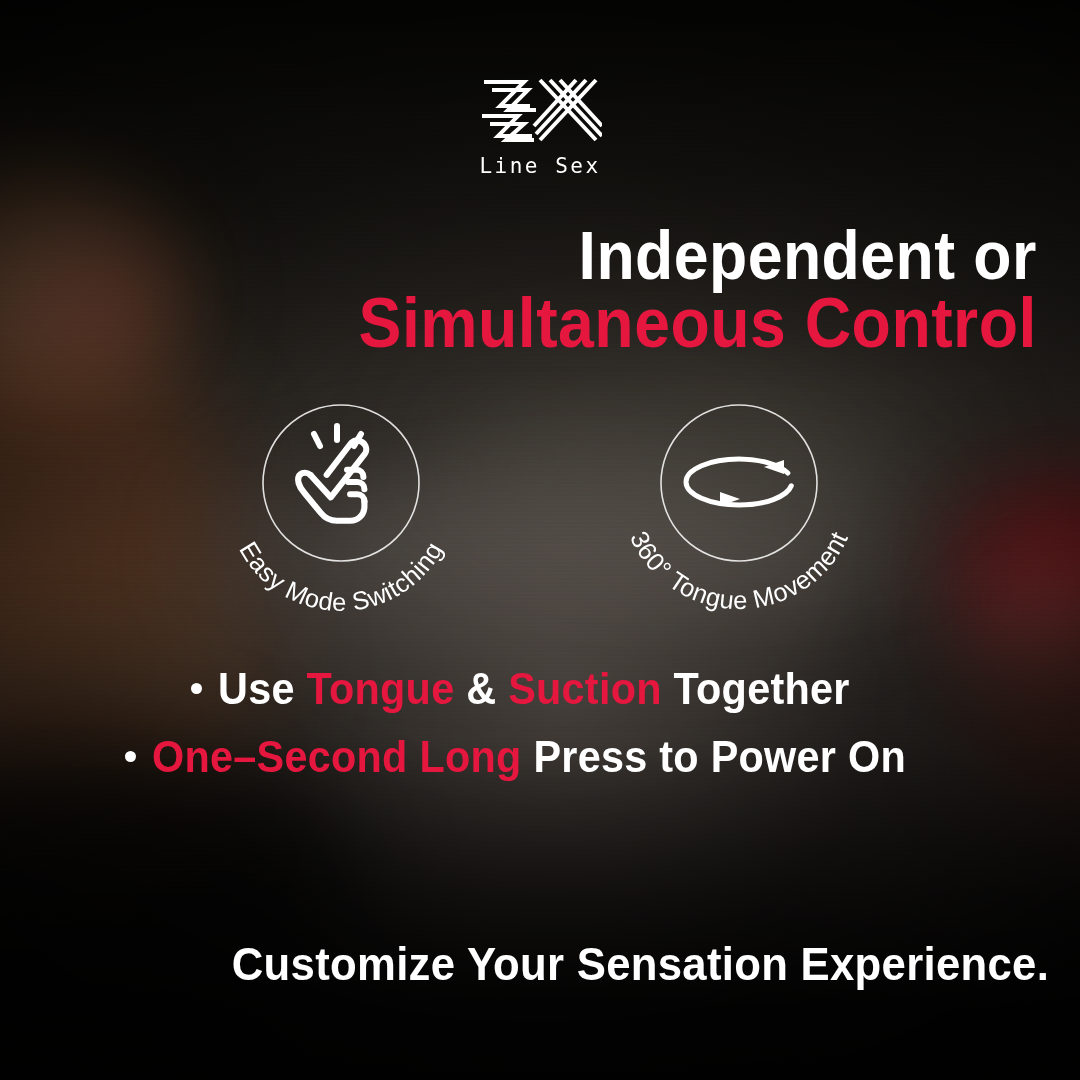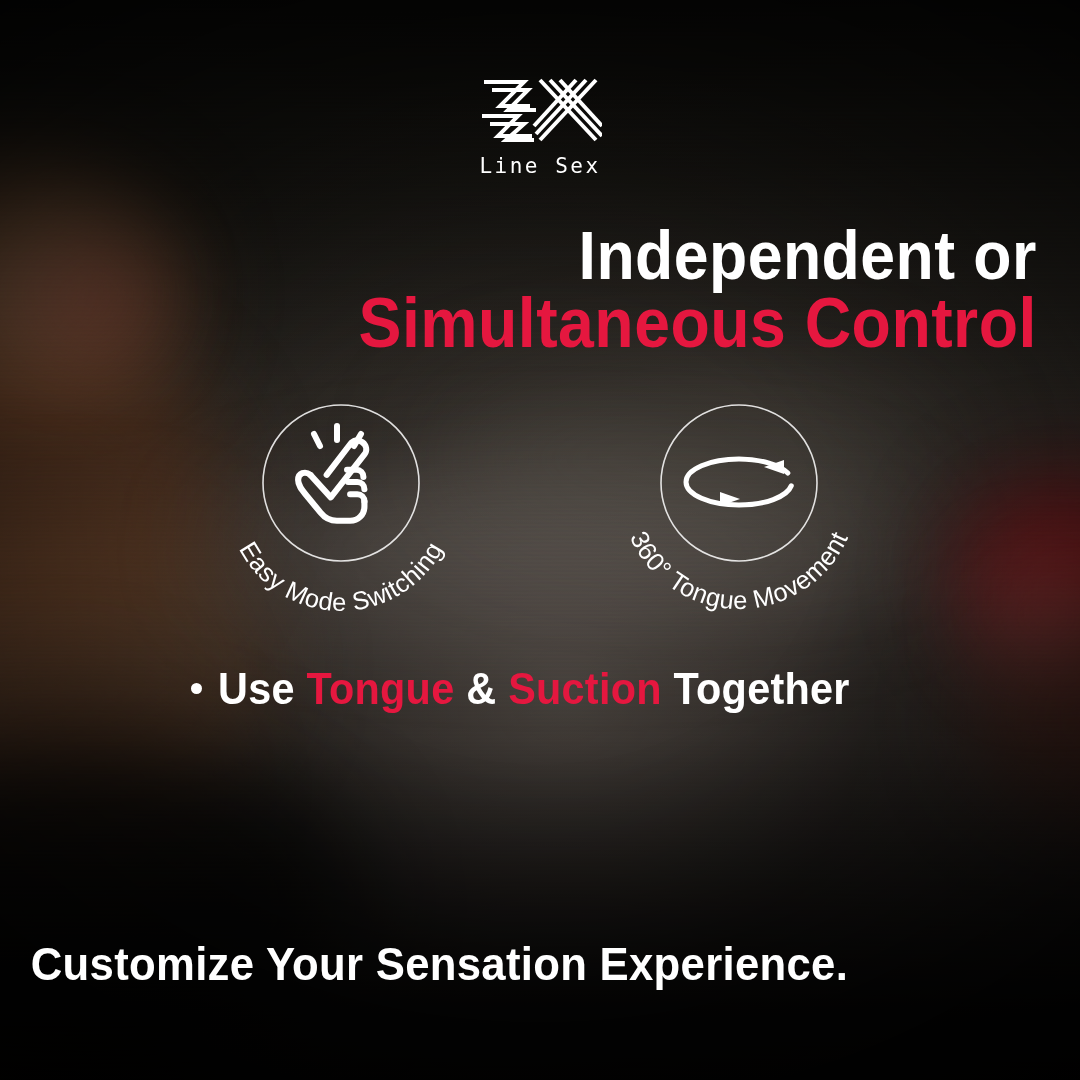--- a/index.html
+++ b/index.html
@@ -115,21 +115,21 @@
   }
   .btext{
     font-family:"Liberation Sans Narrow","Liberation Sans", sans-serif;
     font-weight:bold;font-size:44px;color:#ffffff;letter-spacing:.3px;
     transform:scaleX(.94);transform-origin:left center;white-space:nowrap;
   }
   .hl{color:#e5173f;}
 
   
   .footer{
-    position:absolute;left:0;right:0;top:936px;text-align:left;
+    position:absolute;left:0;right:0;top:936px;text-align:right;
   }
   .footer-text{
     font-family:"Liberation Sans Narrow","Liberation Sans", sans-serif;
     font-weight:bold;font-size:47px;color:#ffffff;letter-spacing:.3px;
     transform:scaleX(.93);display:inline-block;
   }
 </style>
 </head>
 <body>
 
@@ -235,20 +235,24 @@
     </div>
 
     <div class="bullets">
 
       <div class="bullet">
         <span class="dot"></span>
         <span class="btext"><span>Use </span><span class="hl">Tongue</span><span> &amp; </span><span class="hl">Suction</span><span> Together</span></span>
       </div>
 
 
+      <div class="bullet">
+        <span class="dot"></span>
+        <span class="btext"><span class="hl">One–Second Long</span><span> Press to Power On</span></span>
+      </div>
     </div>
 
     <div class="footer">
       <span class="footer-text">Customize Your Sensation Experience.</span>
     </div>
 
   </div>
 </div>
 
 </body></html>

